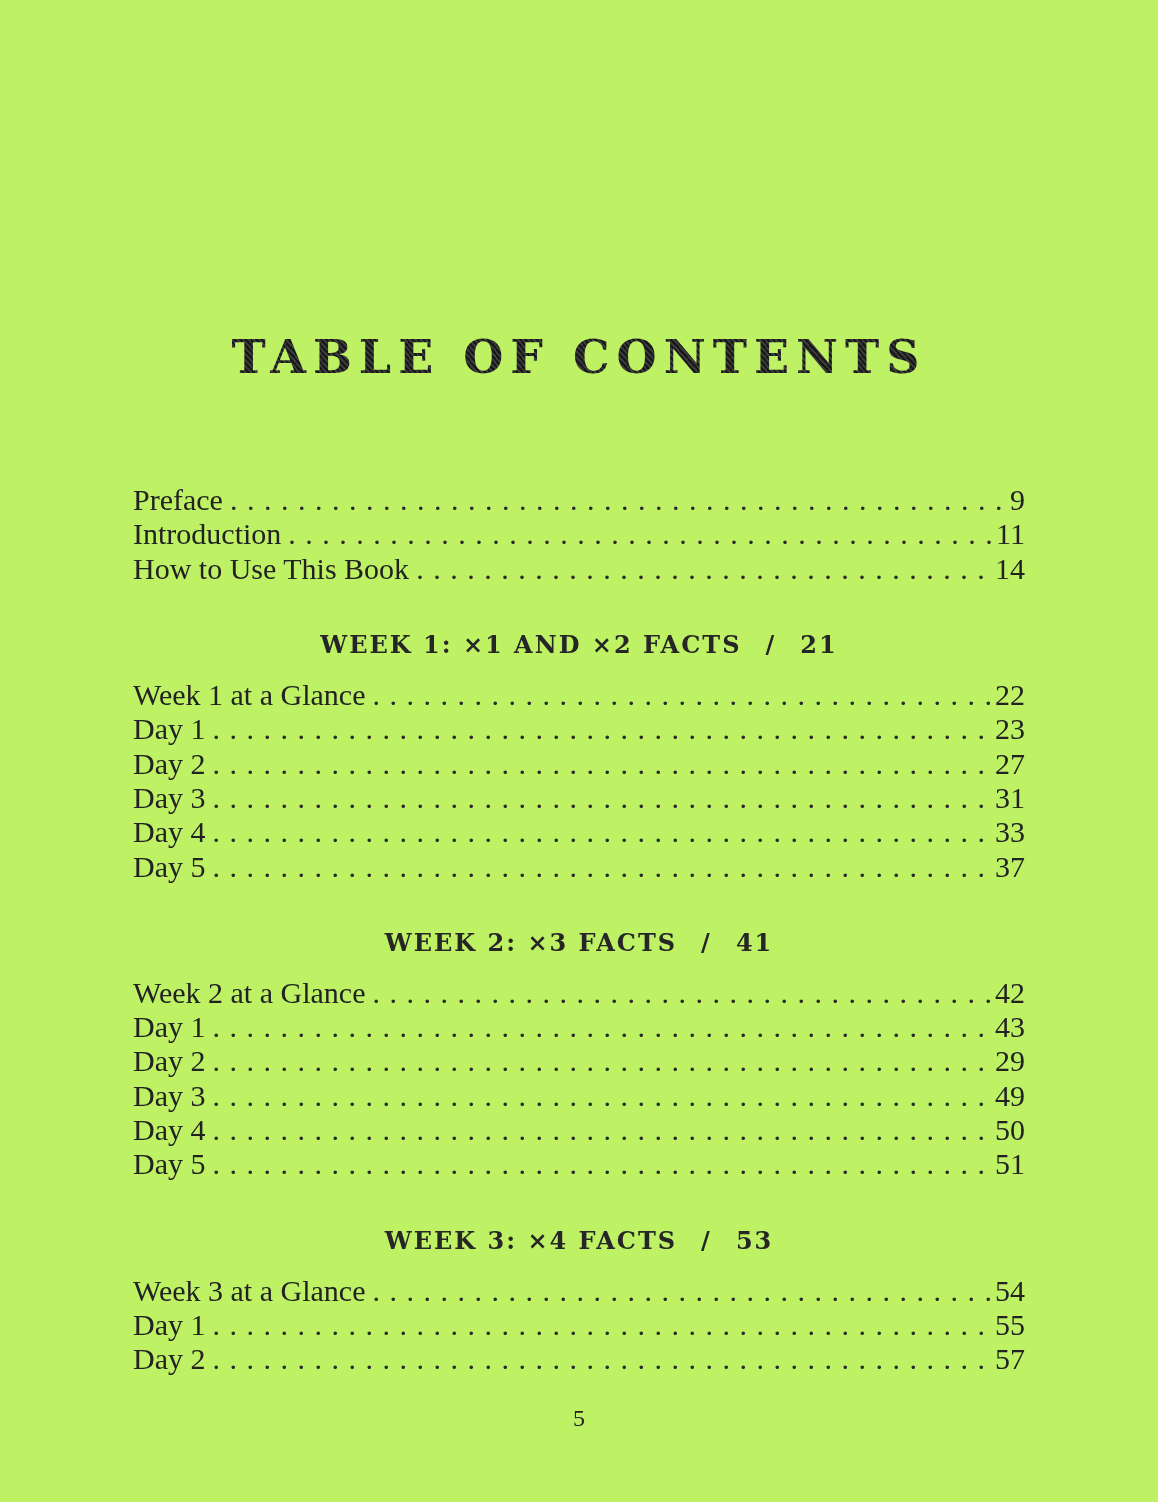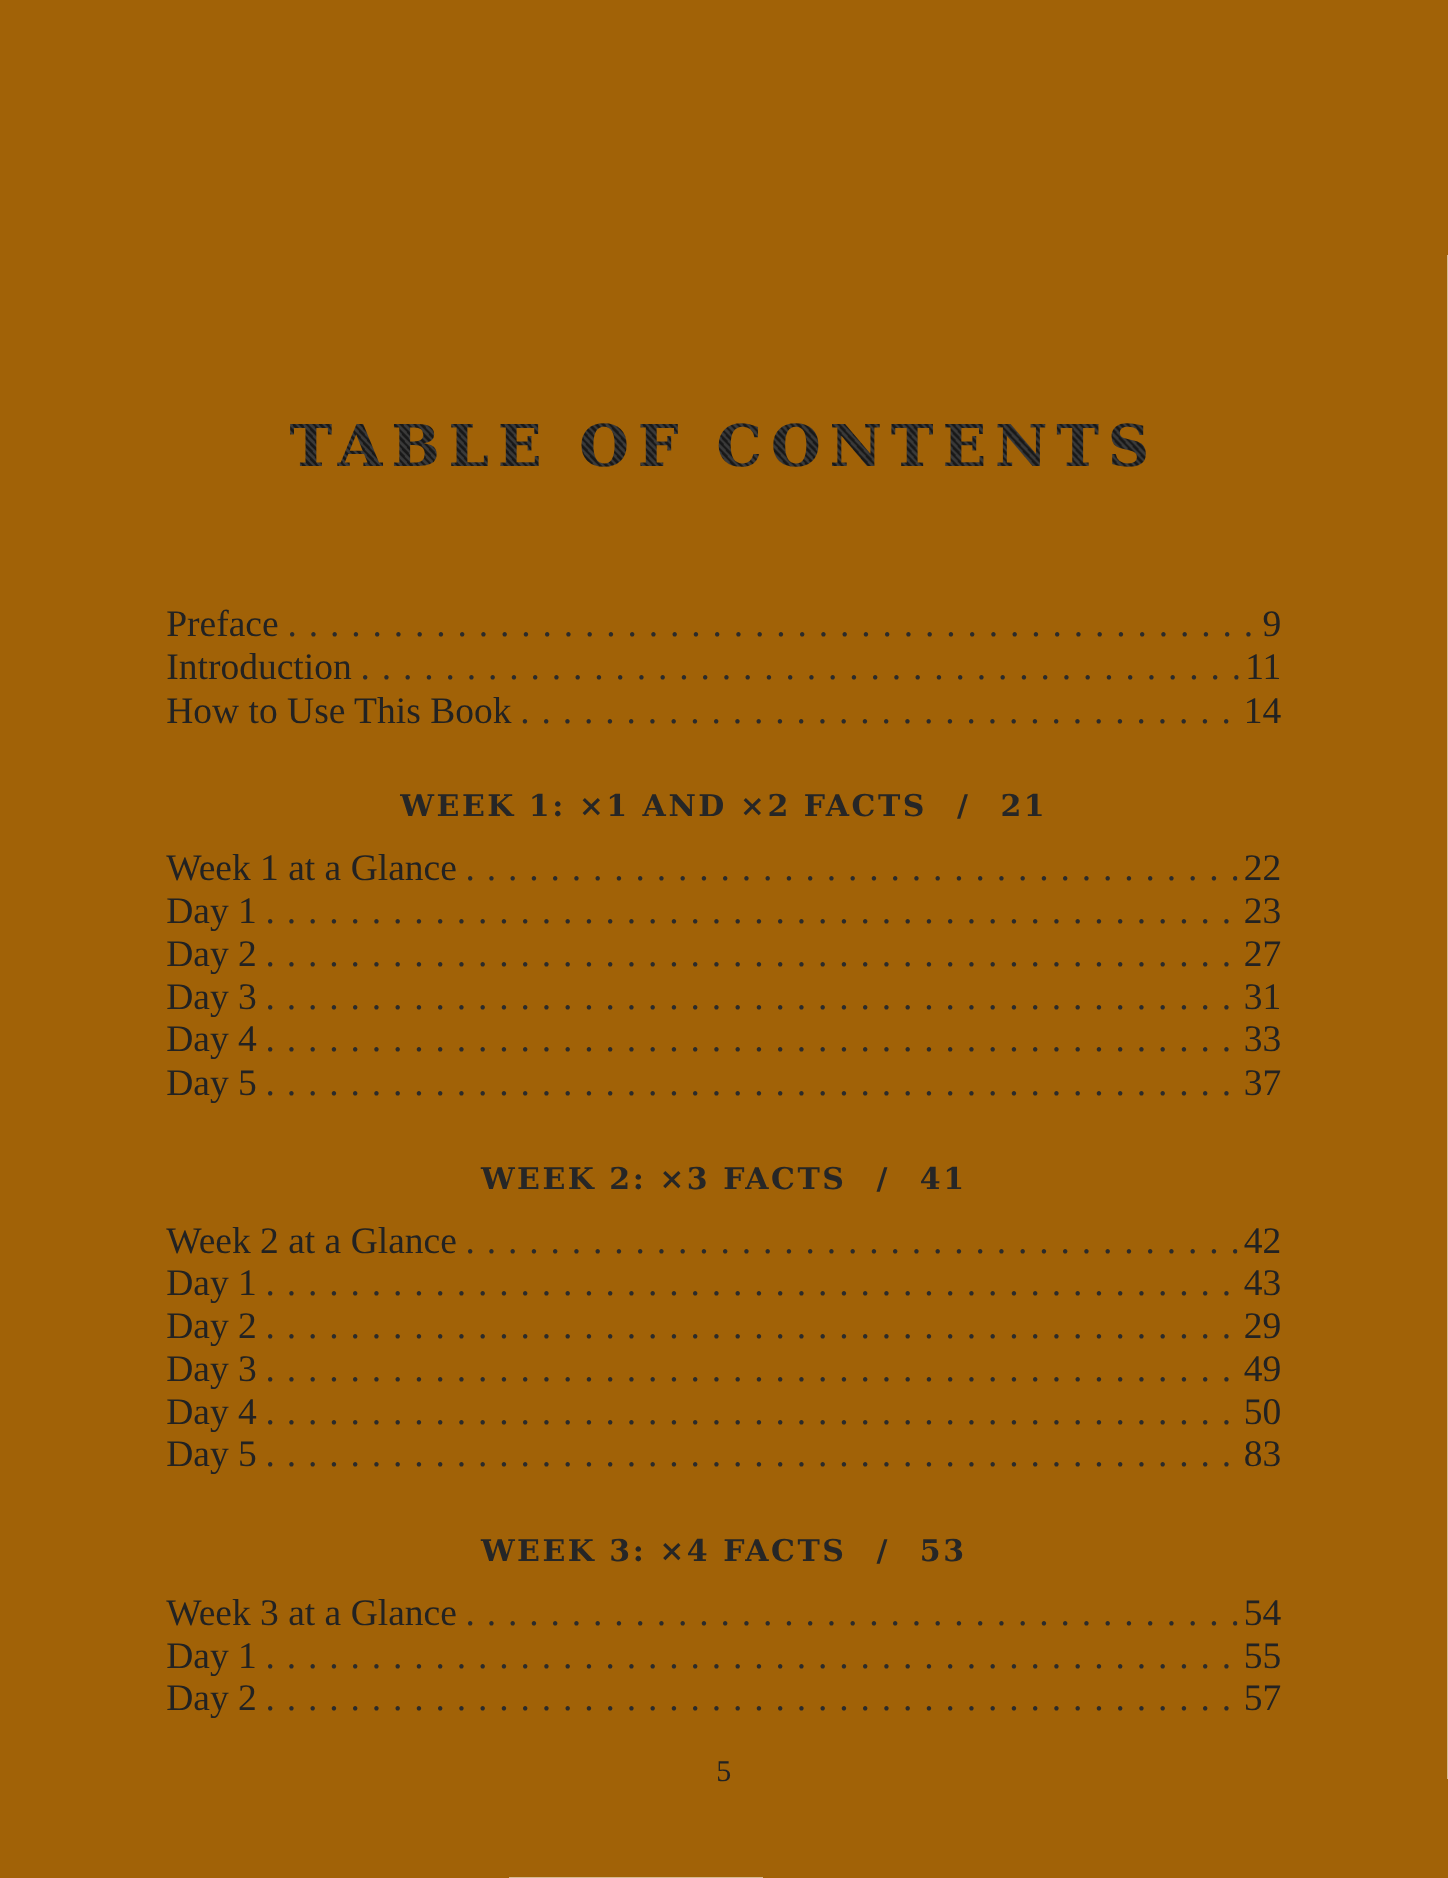--- a/index.html
+++ b/index.html
@@ -4,21 +4,21 @@
 <style>
   html, body {
     margin: 0;
     padding: 0;
     background: #ffffff;
   }
   .page {
     position: relative;
     width: 1158px;
     height: 1502px;
-    background: #a16207;
+    background: #bef264;
     color: #1f1f1f;
     font-family: "Liberation Serif", serif;
     overflow: hidden;
     box-sizing: border-box;
     padding-top: 330px;
   }
   .content {
     padding: 0 133px;
   }
   .title {
@@ -170,21 +170,21 @@
       <span class="toc-page">49</span>
     </div>
     <div class="toc-row">
       <span class="toc-label">Day 4</span>
       <span class="toc-dots"></span>
       <span class="toc-page">50</span>
     </div>
     <div class="toc-row">
       <span class="toc-label">Day 5</span>
       <span class="toc-dots"></span>
-      <span class="toc-page">83</span>
+      <span class="toc-page">51</span>
     </div>
 
     <h2 class="section-heading">
       <span>WEEK 3: ×4 FACTS</span><span class="section-sep">/</span><span>53</span>
     </h2>
     <div class="toc-row">
       <span class="toc-label">Week 3 at a Glance</span>
       <span class="toc-dots"></span>
       <span class="toc-page">54</span>
     </div>

